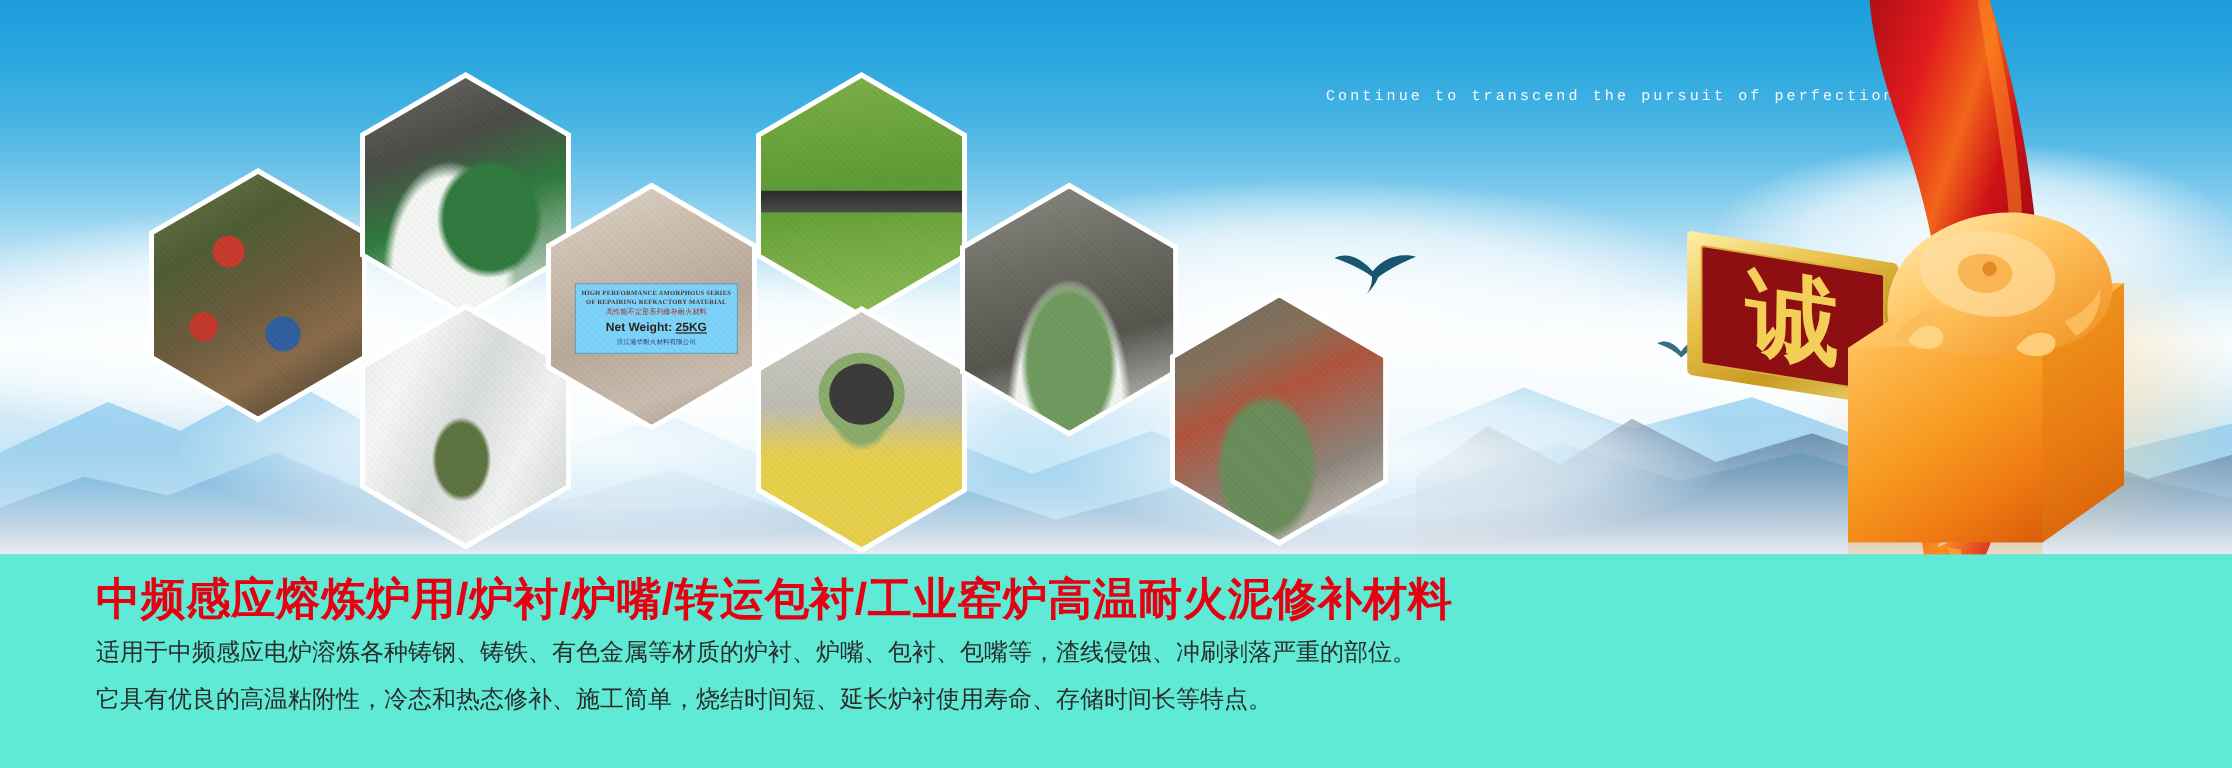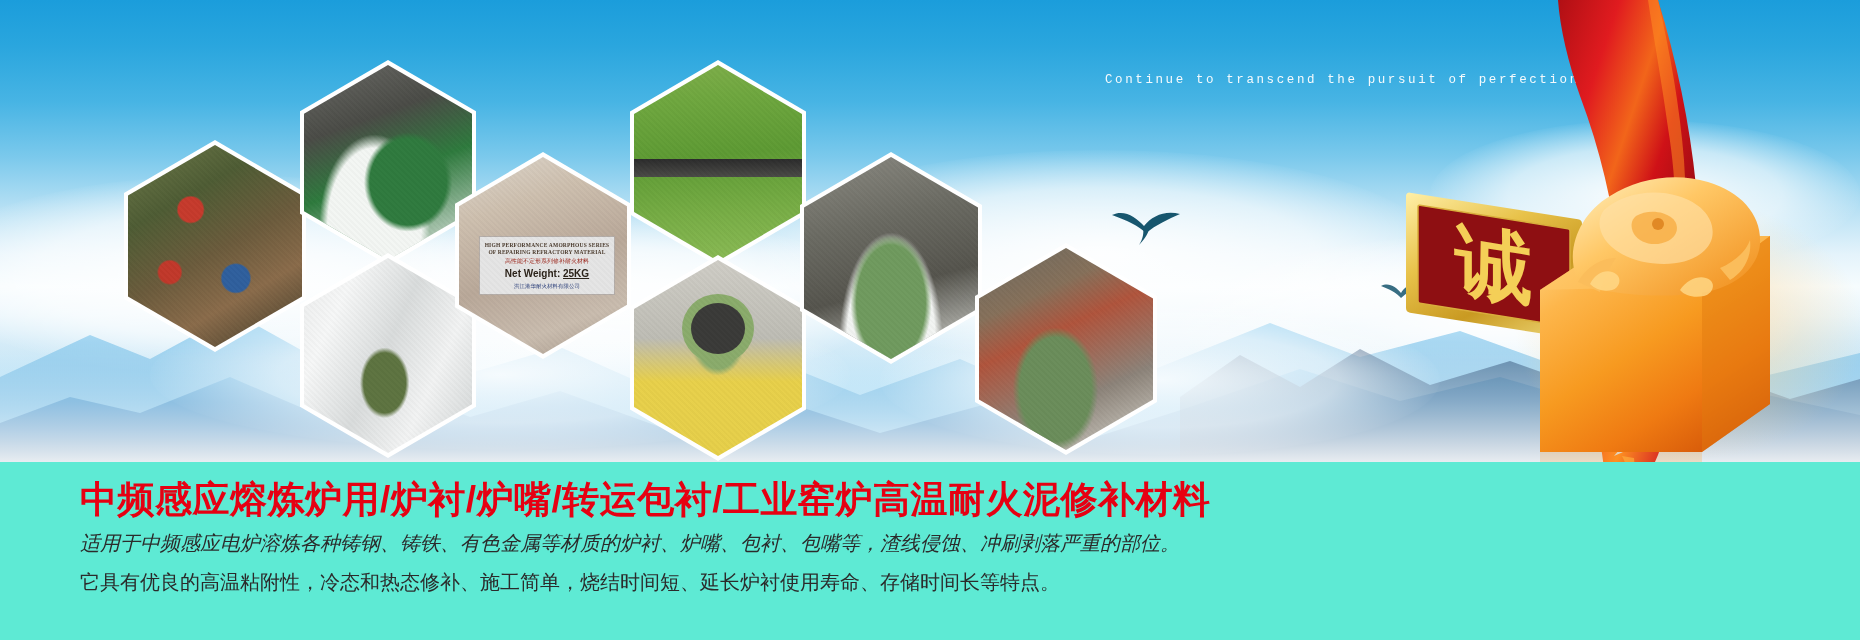--- a/index.html
+++ b/index.html
@@ -75,21 +75,21 @@
   .scene-repair{background:
       radial-gradient(ellipse at 44% 70%, #6a8d5a 0 26%, rgba(0,0,0,0) 31%),
       linear-gradient(155deg,#6c6a60 0%, #86705a 26%, #b0543c 42%, #8c8379 70%, #d8d6ce 100%);}
 
   
   .grain{position:absolute;inset:0;opacity:.2;
     background-image:repeating-linear-gradient(45deg, rgba(0,0,0,.10) 0 2px, rgba(255,255,255,.06) 2px 4px);}
 
   
   .bagLabel{position:absolute;left:12%;top:40%;width:76%;
-     background:#e5e5e5;border:1px solid rgba(90,70,55,.35);padding:5px 3px;text-align:center;
+     background:#7dd3fc;border:1px solid rgba(90,70,55,.35);padding:5px 3px;text-align:center;
      font-family:"Liberation Serif",serif;color:#4a3a2c;line-height:1.25;}
   .bagLabel .en{font-size:5.5px;letter-spacing:.2px;font-weight:bold;}
   .bagLabel .cn{font-size:6px;color:#9e2a20;margin:2px 0;}
   .bagLabel .nw{font-size:10px;font-weight:bold;color:#2b2219;margin:3px 0 2px;
      font-family:"Liberation Sans",sans-serif;}
   .bagLabel .nw u{text-decoration:underline;}
   .bagLabel .co{font-size:5.5px;color:#2b3f7a;margin-top:2px;}
   .bagTop{position:absolute;left:8%;top:6%;width:84%;height:32%;
      background:linear-gradient(160deg,#f2efe8,#ddd8cd 60%,#cfc8bb);}
   .bagTop .red1{position:absolute;left:26%;top:24%;font-size:6px;color:#d52b1e;font-weight:bold;
@@ -100,21 +100,21 @@
   
   .flagArt{position:absolute;right:0;top:0;width:470px;height:640px;}
 
   
   .textBlock{position:absolute;left:0;top:462px;width:1860px;height:178px;background:#5eead4;}
   .headline{position:absolute;left:80px;top:13px;
       font-size:37px;font-weight:bold;color:#e60012;letter-spacing:.5px;white-space:nowrap;
       font-family:"Liberation Sans","DejaVu Sans",sans-serif;}
   .subline{position:absolute;left:80px;font-size:20px;color:#2b2b2b;white-space:nowrap;
       font-family:"Liberation Sans","DejaVu Sans",sans-serif;}
-  .sub1{top:68px;font-style:italic;}
+  .sub1{top:68px;}
   .sub2{top:107px;}
 
   
   .slogan{position:absolute;left:1105px;top:63px;width:430px;text-align:center;}
   .sloganCn{font-family:"Liberation Serif","DejaVu Serif",serif;
       font-size:46px;font-weight:bold;font-style:italic;color:#ffffff;
       letter-spacing:5px;white-space:nowrap;
       text-shadow:0 1px 3px rgba(20,80,130,.45);}
   .sloganEn{margin-top:10px;font-family:"Liberation Mono","DejaVu Sans Mono",monospace;
       font-size:12.5px;color:#ffffff;letter-spacing:2.6px;white-space:nowrap;opacity:.95;}

